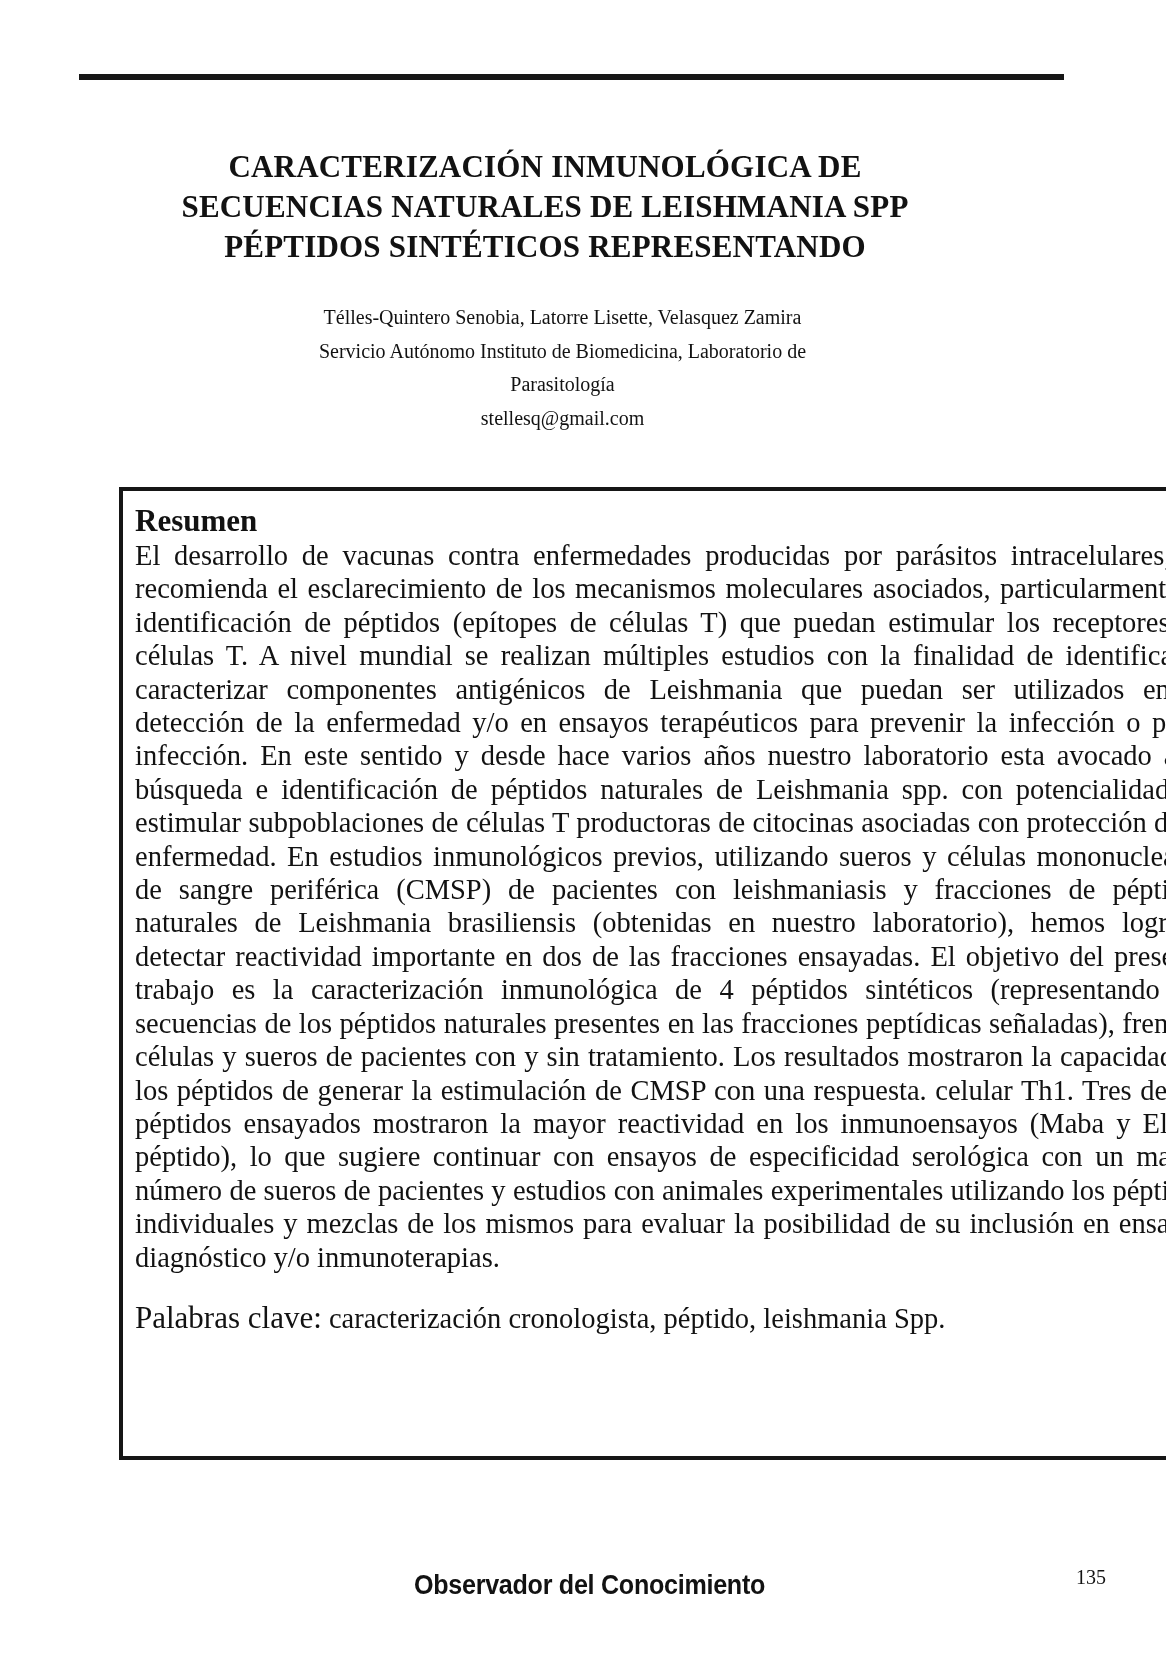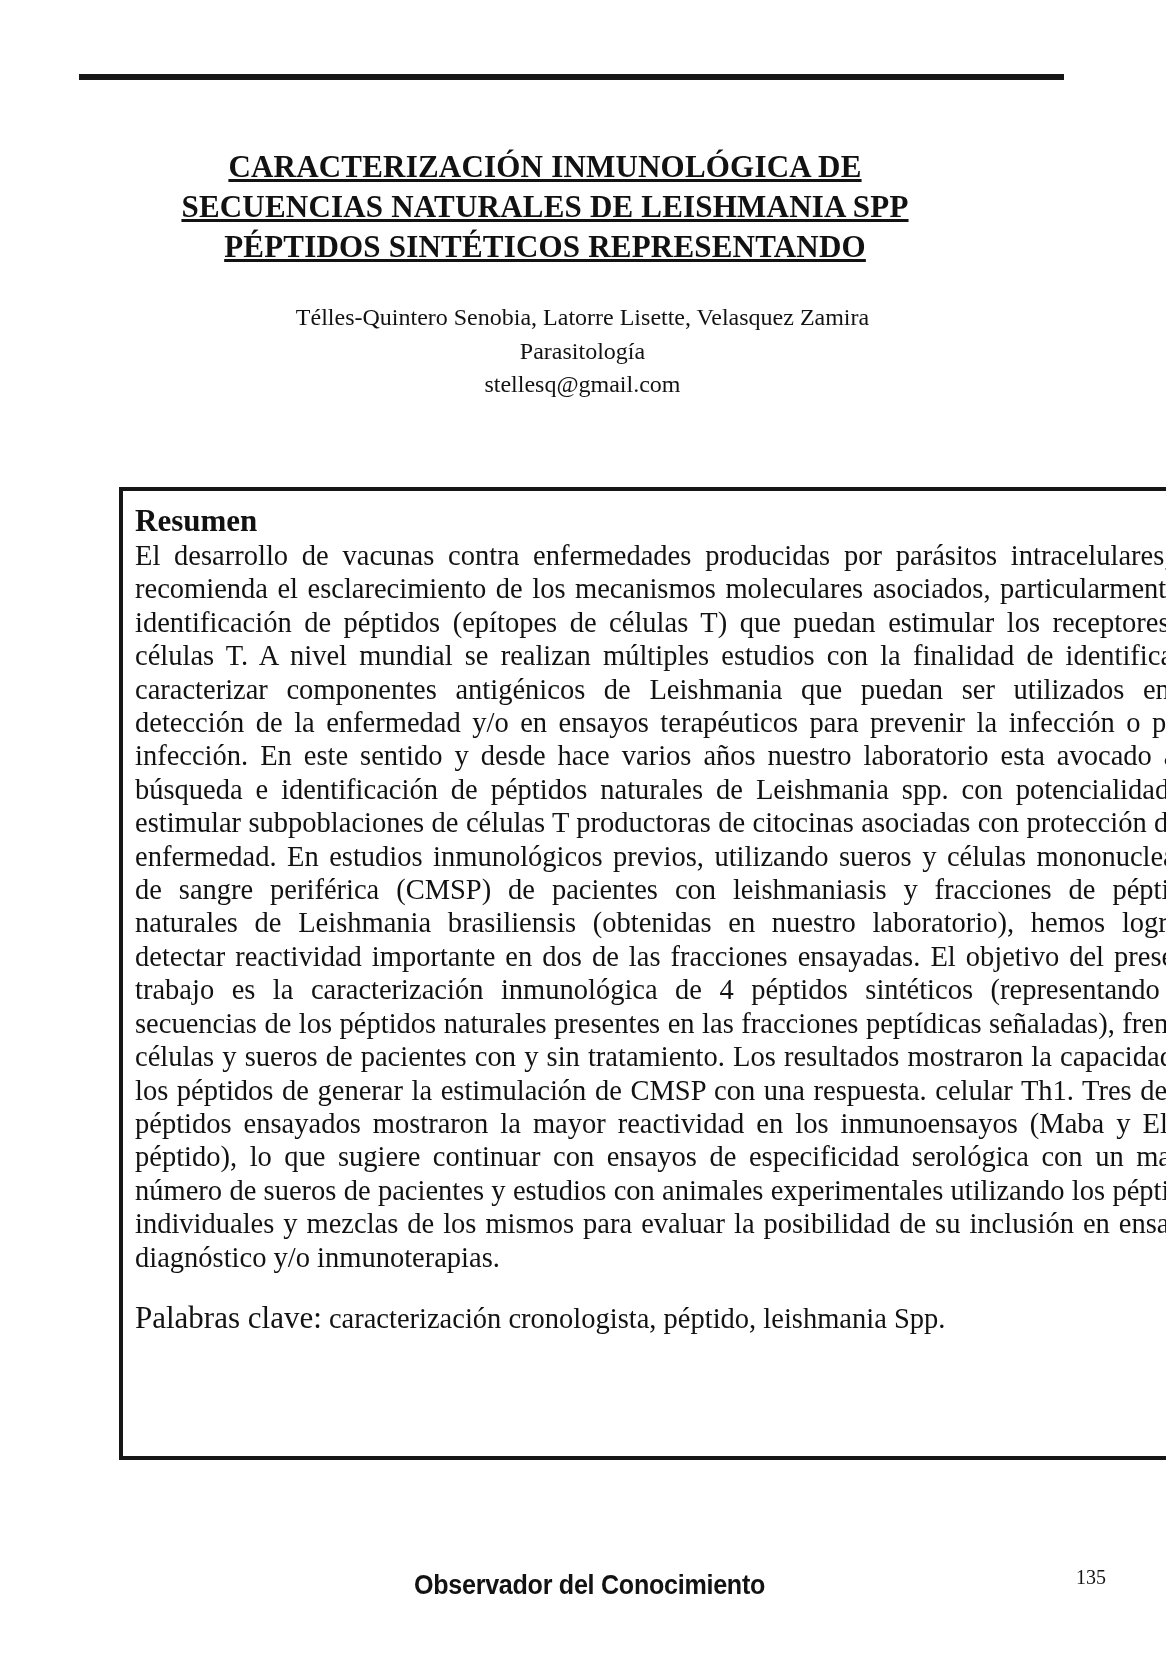--- a/index.html
+++ b/index.html
@@ -21,30 +21,28 @@
   }
   .article-title {
     position: absolute;
     left: 0; top: 147px;
     width: 1090px;
     text-align: center;
     font-weight: bold;
     font-size: 31px;
     line-height: 40px;
     letter-spacing: 0.2px;
-    text-decoration: underline;
   }
   .author-block {
     position: absolute;
     left: 0; top: 301px;
     width: 1125px;
     text-align: center;
-    font-size: 24px;
+    font-size: 20px;
     line-height: 33.5px;
-    padding-left: 20px;
   }
   .abstract-box {
     position: absolute;
     left: 119px; top: 455px;
     width: 1095px; height: 973px;
     box-sizing: border-box;
     border: 4px solid #161616;
     padding: 12px 1px 0 12px;
     background: #ffffff;
     margin-top: 32px;
@@ -97,20 +95,21 @@
   <div class="top-rule"></div>
 
   <div class="article-title">
     <div>CARACTERIZACIÓN INMUNOLÓGICA DE</div>
     <div>SECUENCIAS NATURALES DE LEISHMANIA SPP</div>
     <div>PÉPTIDOS SINTÉTICOS REPRESENTANDO</div>
   </div>
 
   <div class="author-block">
     <div>Télles-Quintero Senobia, Latorre Lisette, Velasquez Zamira</div>
+    <div>Servicio Autónomo Instituto de Biomedicina, Laboratorio de</div>
     <div>Parasitología</div>
     <div>stellesq@gmail.com</div>
   </div>
 
   <div class="abstract-box">
     <h2 class="abstract-heading">Resumen</h2>
     <p class="abstract-paragraph"><span>El desarrollo de vacunas contra enfermedades producidas por parásitos intracelulares, se recomienda el esclarecimiento de los mecanismos moleculares asociados, particularmente la identificación de péptidos (epítopes de células T) que puedan estimular los receptores de células T. A nivel mundial se realizan múltiples estudios con la finalidad de identificar y caracterizar componentes antigénicos de </span><span class="it">Leishmania</span><span> que puedan ser utilizados en la detección de la enfermedad y/o en ensayos terapéuticos para prevenir la infección o post-infección.  En este sentido y desde hace varios años nuestro laboratorio esta avocado a la búsqueda e identificación de péptidos naturales de </span><span class="it">Leishmania spp</span><span>. con potencialidad de estimular subpoblaciones de células T productoras de citocinas asociadas con protección de la enfermedad. En estudios inmunológicos previos, utilizando sueros y células mononucleares de sangre periférica (CMSP) de pacientes con </span><span class="it">leishmaniasis</span><span> y fracciones de péptidos naturales de </span><span class="it">Leishmania brasiliensis</span><span> (obtenidas en nuestro laboratorio), hemos logrado detectar reactividad importante en dos de las fracciones ensayadas. El objetivo del presente trabajo es la caracterización inmunológica de 4 péptidos sintéticos  (representando las secuencias de los péptidos naturales presentes en las fracciones peptídicas señaladas), frente a células y sueros de pacientes con y sin tratamiento. Los resultados mostraron la capacidad de los péptidos de generar la estimulación de CMSP con una respuesta. celular Th1. Tres de los péptidos ensayados mostraron la mayor reactividad en los inmunoensayos (Maba y Elisa-péptido), lo que sugiere continuar con ensayos de especificidad serológica con un mayor número de sueros de pacientes y estudios  con animales experimentales utilizando los péptidos individuales y mezclas de los mismos para evaluar la posibilidad de su inclusión en ensayos diagnóstico y/o inmunoterapias.</span></p>
     <div class="keywords-line">
       <span class="keywords-label">Palabras clave:</span>
       <span>caracterización cronologista, péptido, leishmania Spp.</span>

